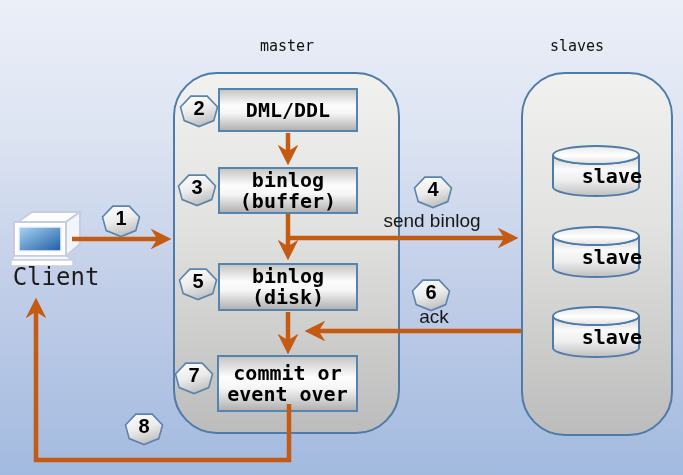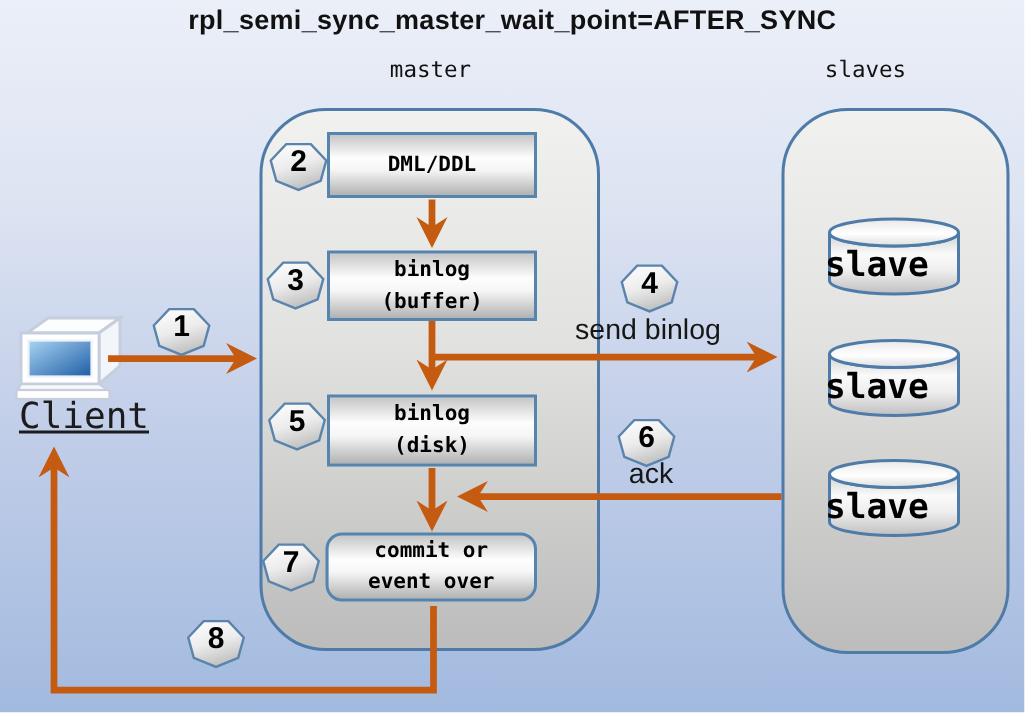--- a/index.html
+++ b/index.html
@@ -22,51 +22,51 @@
     position:absolute;border:2px solid #4e7ba8;border-radius:44px;
     background:linear-gradient(180deg,#f1f1ef 0%,#e2e2e0 42%,#bcbcbc 100%);
     box-sizing:border-box;z-index:1;
   }
   .container.master{left:173px;top:72px;width:227px;height:362px;}
   .container.slaves{left:521px;top:72px;width:152px;height:364px;}
   .node{
     position:absolute;border:2px solid #5584ae;box-sizing:border-box;
     background:linear-gradient(180deg,#c6c6c6 0%,#fdfdfd 38%,#f6f6f6 58%,#b2b2b2 100%);
     display:flex;align-items:center;justify-content:center;z-index:2;
-    font-family:"DejaVu Sans Mono",monospace;font-weight:bold;font-size:14px;
+    font-family:"DejaVu Sans Mono",monospace;font-weight:bold;font-size:20px;
     color:#000;text-align:center;line-height:21px;
   }
   .node-label{white-space:pre-line;}
   .node.dml{left:218px;top:88px;width:140px;height:44px;}
   .node.buffer{left:218px;top:167px;width:140px;height:47px;}
   .node.disk{left:218px;top:263px;width:140px;height:48px;}
-  .node.commit{left:217px;top:355px;width:141px;height:46px;border-radius:11px;}
+  .node.commit{left:217px;top:355px;width:141px;height:57px;}
   .overlay{position:absolute;left:0;top:0;z-index:3;pointer-events:none;}
   .badge{position:absolute;width:42px;height:38px;z-index:5;}
   .badge svg{position:absolute;left:0;top:0;}
   .badge-num{
     position:absolute;left:0;top:4px;width:42px;text-align:center;
     font-size:20px;font-weight:bold;color:#000;
   }
   .caption{
     position:absolute;z-index:4;text-align:center;
     font-size:19px;color:#161616;
   }
   .caption.send{left:362px;top:210px;width:140px;}
   .caption.ack{left:404px;top:306px;width:60px;}
   .caption.ret{left:87px;top:436px;width:122px;}
   .cylinder{position:absolute;width:92px;height:56px;z-index:2;}
   .cyl-label{
-    position:absolute;left:0;top:20px;width:92px;text-align:left;
-    font-family:"DejaVu Sans Mono",monospace;font-weight:bold;font-size:23px;color:#000;
+    position:absolute;left:0;top:20px;width:92px;text-align:right;
+    font-family:"DejaVu Sans Mono",monospace;font-weight:bold;font-size:20px;color:#000;
   }
   .client-icon{position:absolute;left:8px;top:210px;width:88px;height:58px;z-index:2;}
   .client-label{
     position:absolute;left:0px;top:263px;width:112px;text-align:center;z-index:2;
-    font-family:"DejaVu Sans Mono",monospace;font-size:24px;color:#1c1c1c;text-decoration:underline;
+    font-family:"DejaVu Sans Mono",monospace;font-size:24px;color:#1c1c1c;
   }
 </style>
 </head>
 <body>
 
 <div class="stage">
 
   <svg width="0" height="0" style="position:absolute" aria-hidden="true">
     <defs>
       <linearGradient id="heptGrad" x1="0" y1="0" x2="0.35" y2="1">
@@ -88,21 +88,20 @@
       <linearGradient id="screenGrad" x1="0" y1="0" x2="1" y2="1">
         <stop offset="0" stop-color="#a9d5f2"></stop>
         <stop offset="1" stop-color="#1e5ca5"></stop>
       </linearGradient>
       <marker id="ah" viewBox="0 0 10 10" refX="4.5" refY="5" markerWidth="4.6" markerHeight="4.6" orient="auto-start-reverse">
         <path d="M0,0 L10,5 L0,10 L3.2,5 Z" fill="#c55a11"></path>
       </marker>
     </defs>
   </svg>
 
-  <div class="title">rpl_semi_sync_master_wait_point=AFTER_SYNC</div>
 
   <div class="group-label master">master</div>
   <div class="group-label slaves">slaves</div>
 
   <div class="container master"></div>
   <div class="container slaves"></div>
 
   <svg class="client-icon" viewBox="0 0 88 58">
     <polygon points="10,12 58,12 72,2 24,2" fill="#fcfdfe" stroke="#c6cede" stroke-width="2"></polygon>
     <polygon points="58,12 72,2 72,34 58,46" fill="#f2f5fa" stroke="#c6cede" stroke-width="2"></polygon>

